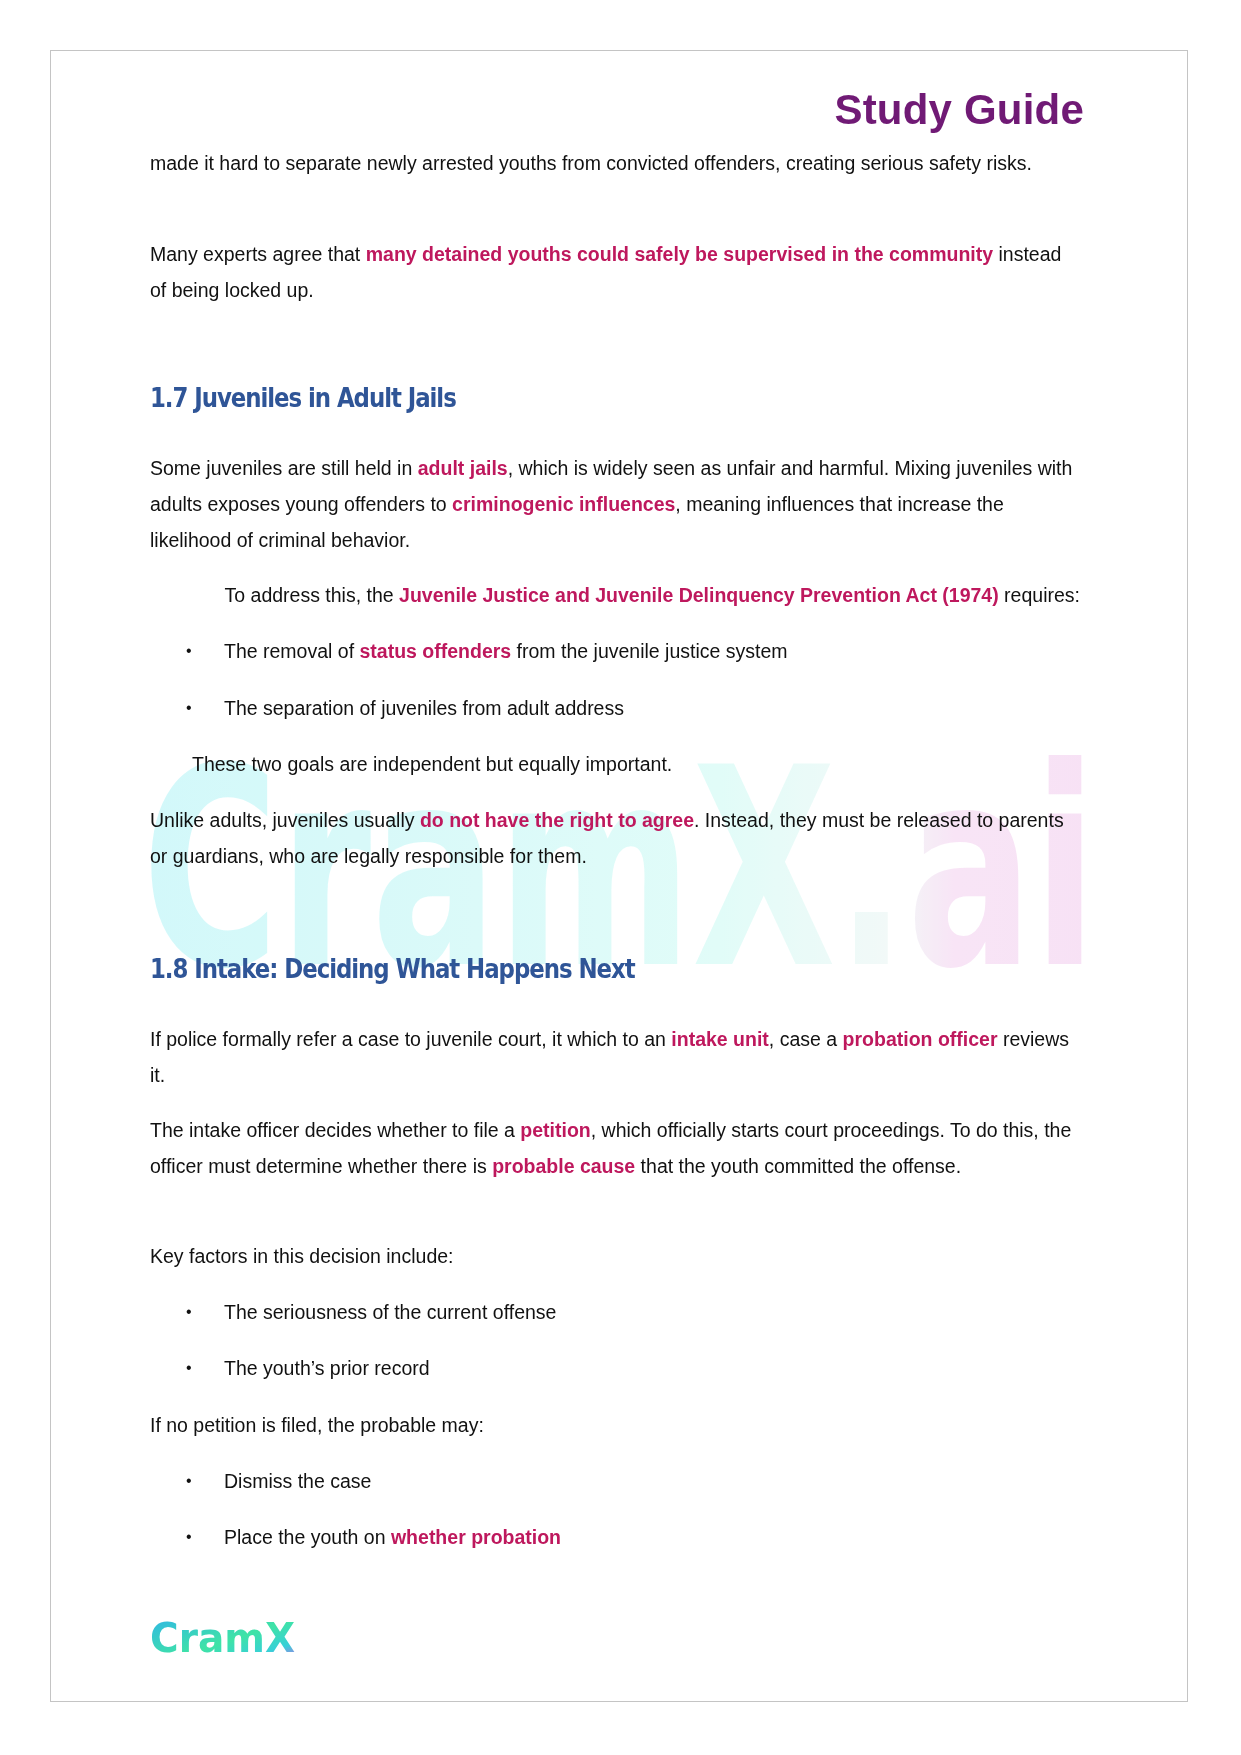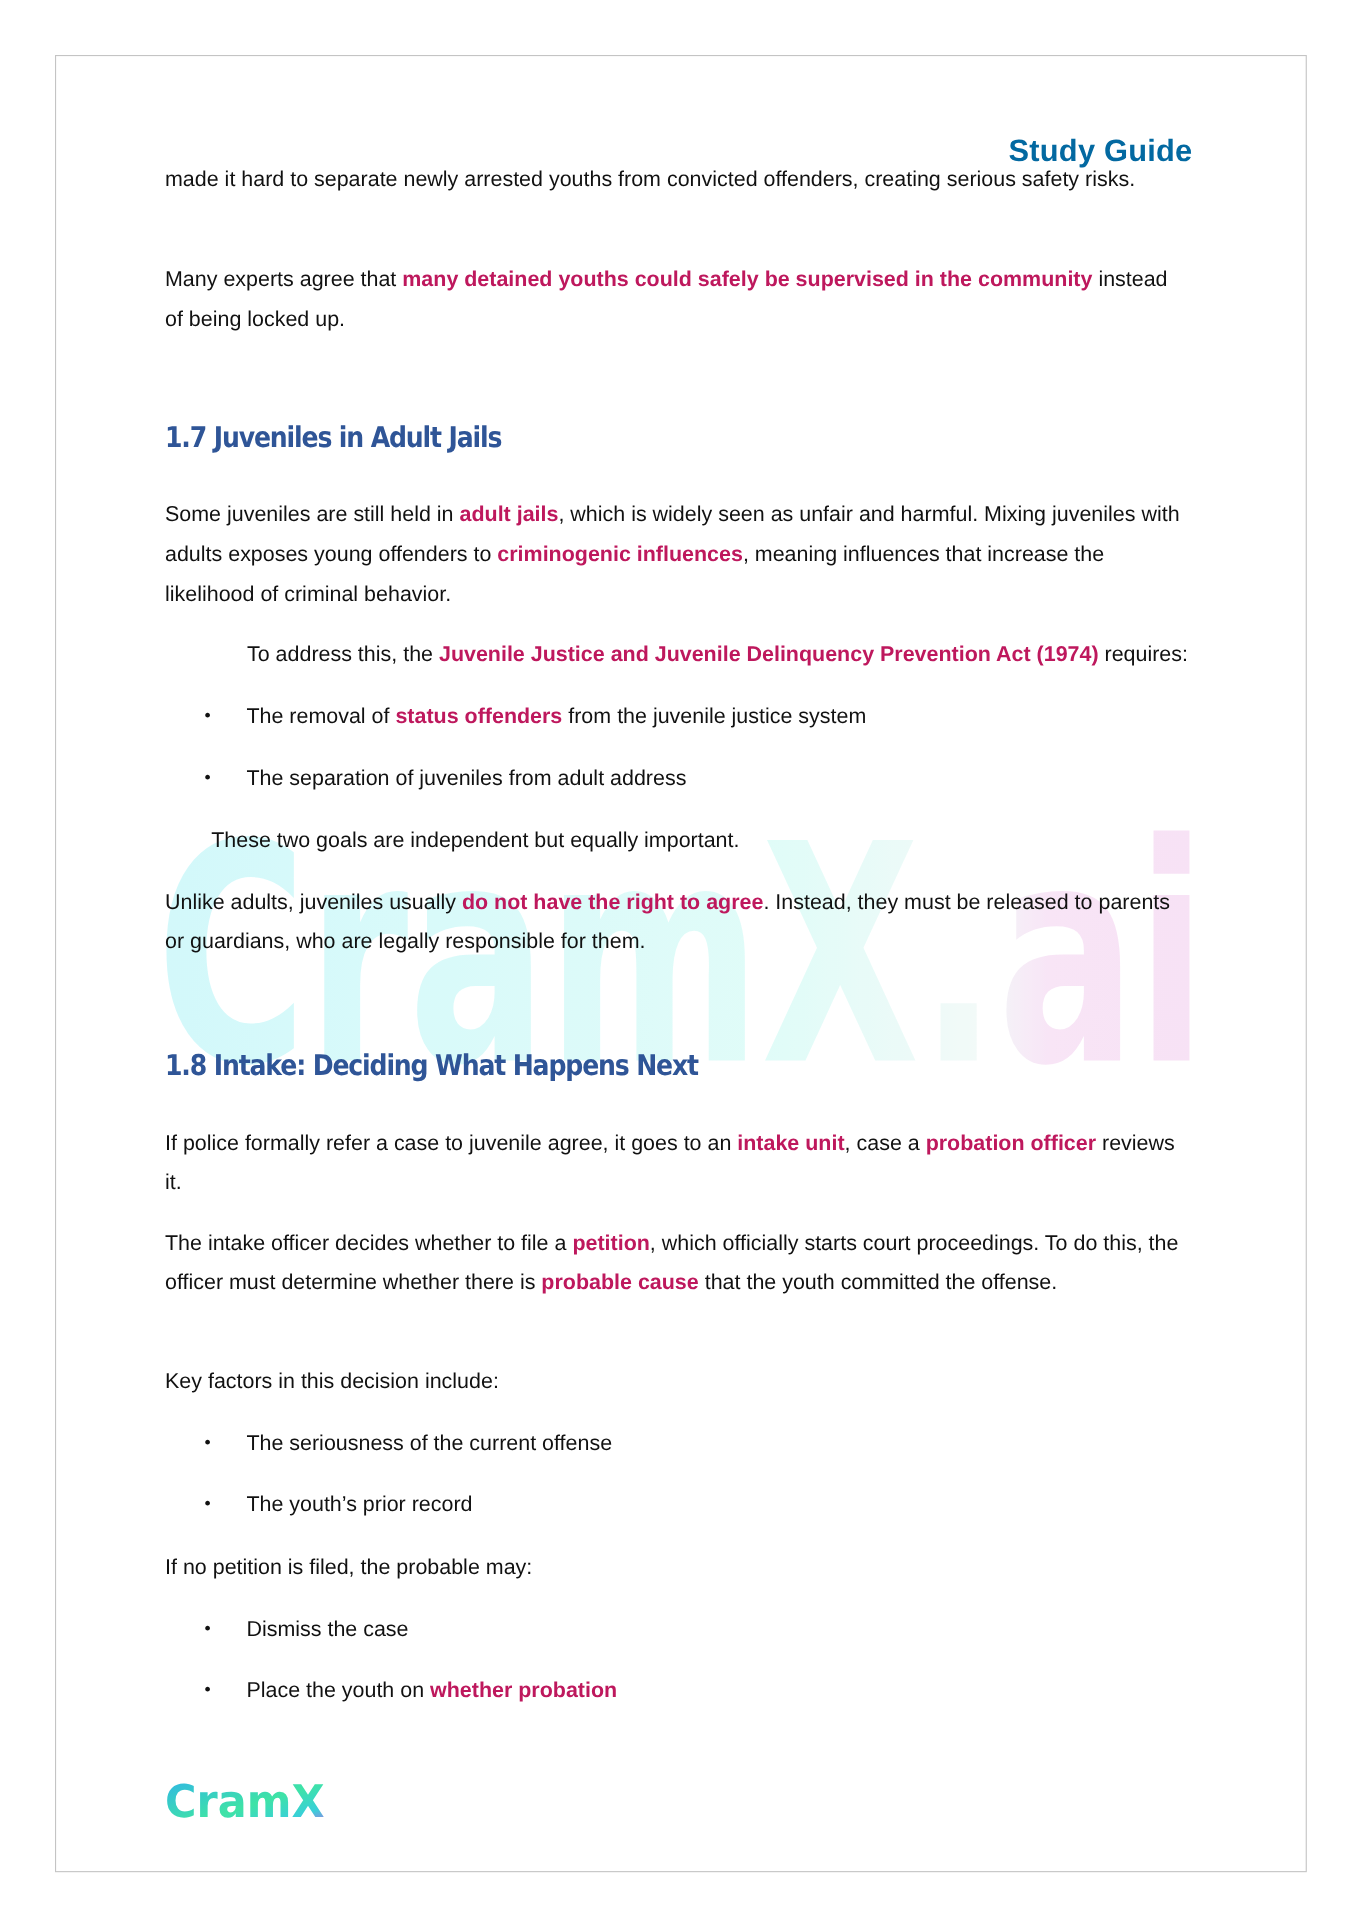--- a/index.html
+++ b/index.html
@@ -4,21 +4,21 @@
 <style>
   html, body { margin: 0; padding: 0; background: #ffffff; }
   body { width: 1241px; height: 1755px; position: relative; overflow: hidden; }
   .page-frame {
     position: absolute; left: 50px; top: 50px; width: 1138px; height: 1652px;
     border: 1.5px solid #c4c4c4; box-sizing: border-box; background: #fff;
   }
   .header-title {
     position: absolute; right: 157px; top: 86px;
     font-family: "Liberation Sans", sans-serif; font-weight: bold;
-    font-size: 28px; color: #0369a1; letter-spacing: 0.2px; margin-top: 35px;
+    font-size: 42px; color: #701a75; letter-spacing: 0.2px;
   }
   .watermark {
     position: absolute; left: 150px; top: 752px; width: 950px; height: 240px;
     pointer-events: none; z-index: 0;
   }
   .content {
     position: absolute; left: 150px; top: 145px; width: 930px;
     font-family: "Liberation Sans", sans-serif; font-size: 19.5px;
     color: #111; line-height: 36px; z-index: 1;
   }
@@ -92,21 +92,21 @@
     <span>These two goals are independent but equally important.</span>
   </p>
 
   <p class="para" style="top:657px;">
     <span>Unlike adults, juveniles usually </span><b>do not have the right to agree</b><span>. Instead, they must be released to parents or guardians, who are legally responsible for them.</span>
   </p>
 
   <div class="heading" style="top:806px;">1.8 Intake: Deciding What Happens Next</div>
 
   <p class="para" style="top:876px;">
-    <span>If police formally refer a case to juvenile agree, it goes to an </span><b>intake unit</b><span>, case a </span><b>probation officer</b><span> reviews it.</span>
+    <span>If police formally refer a case to juvenile court, it which to an </span><b>intake unit</b><span>, case a </span><b>probation officer</b><span> reviews it.</span>
   </p>
 
   <p class="para" style="top:967px;">
     <span>The intake officer decides whether to file a </span><b>petition</b><span>, which officially starts court proceedings. To do this, the officer must determine whether there is </span><b>probable cause</b><span> that the youth committed the offense.</span>
   </p>
 
   <p class="para" style="top:1093px;">
     <span>Key factors in this decision include:</span>
   </p>
 

